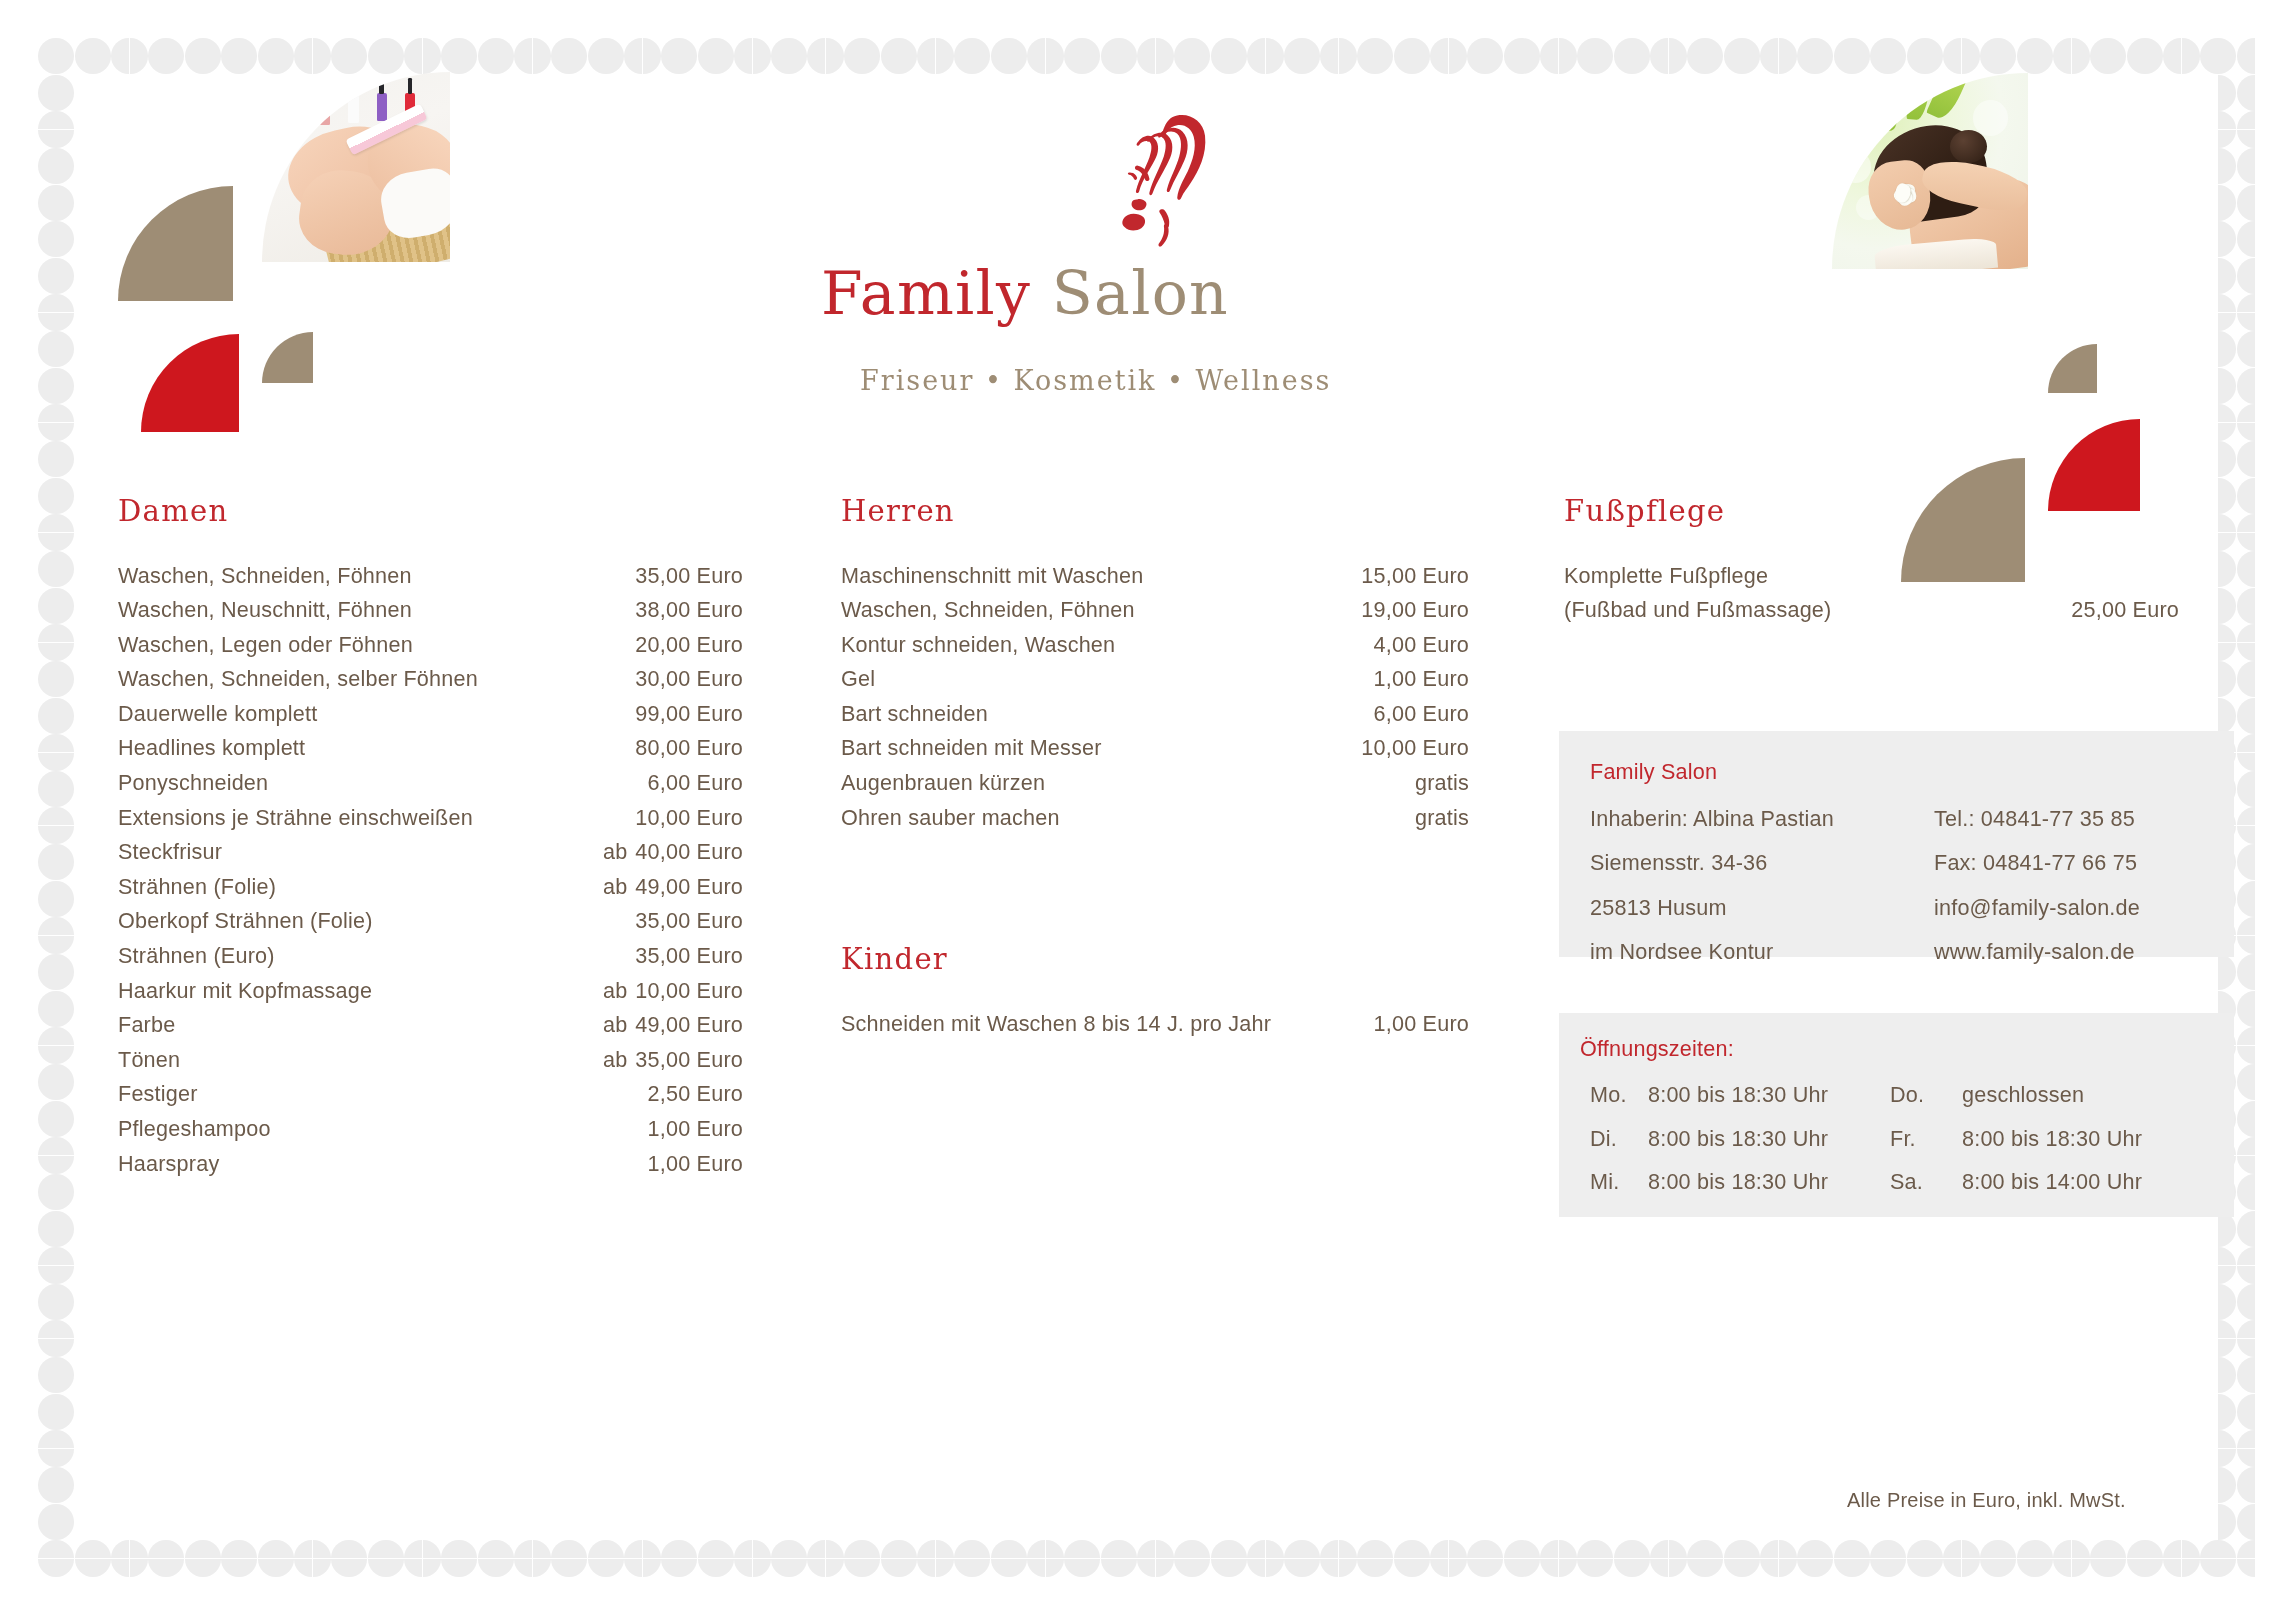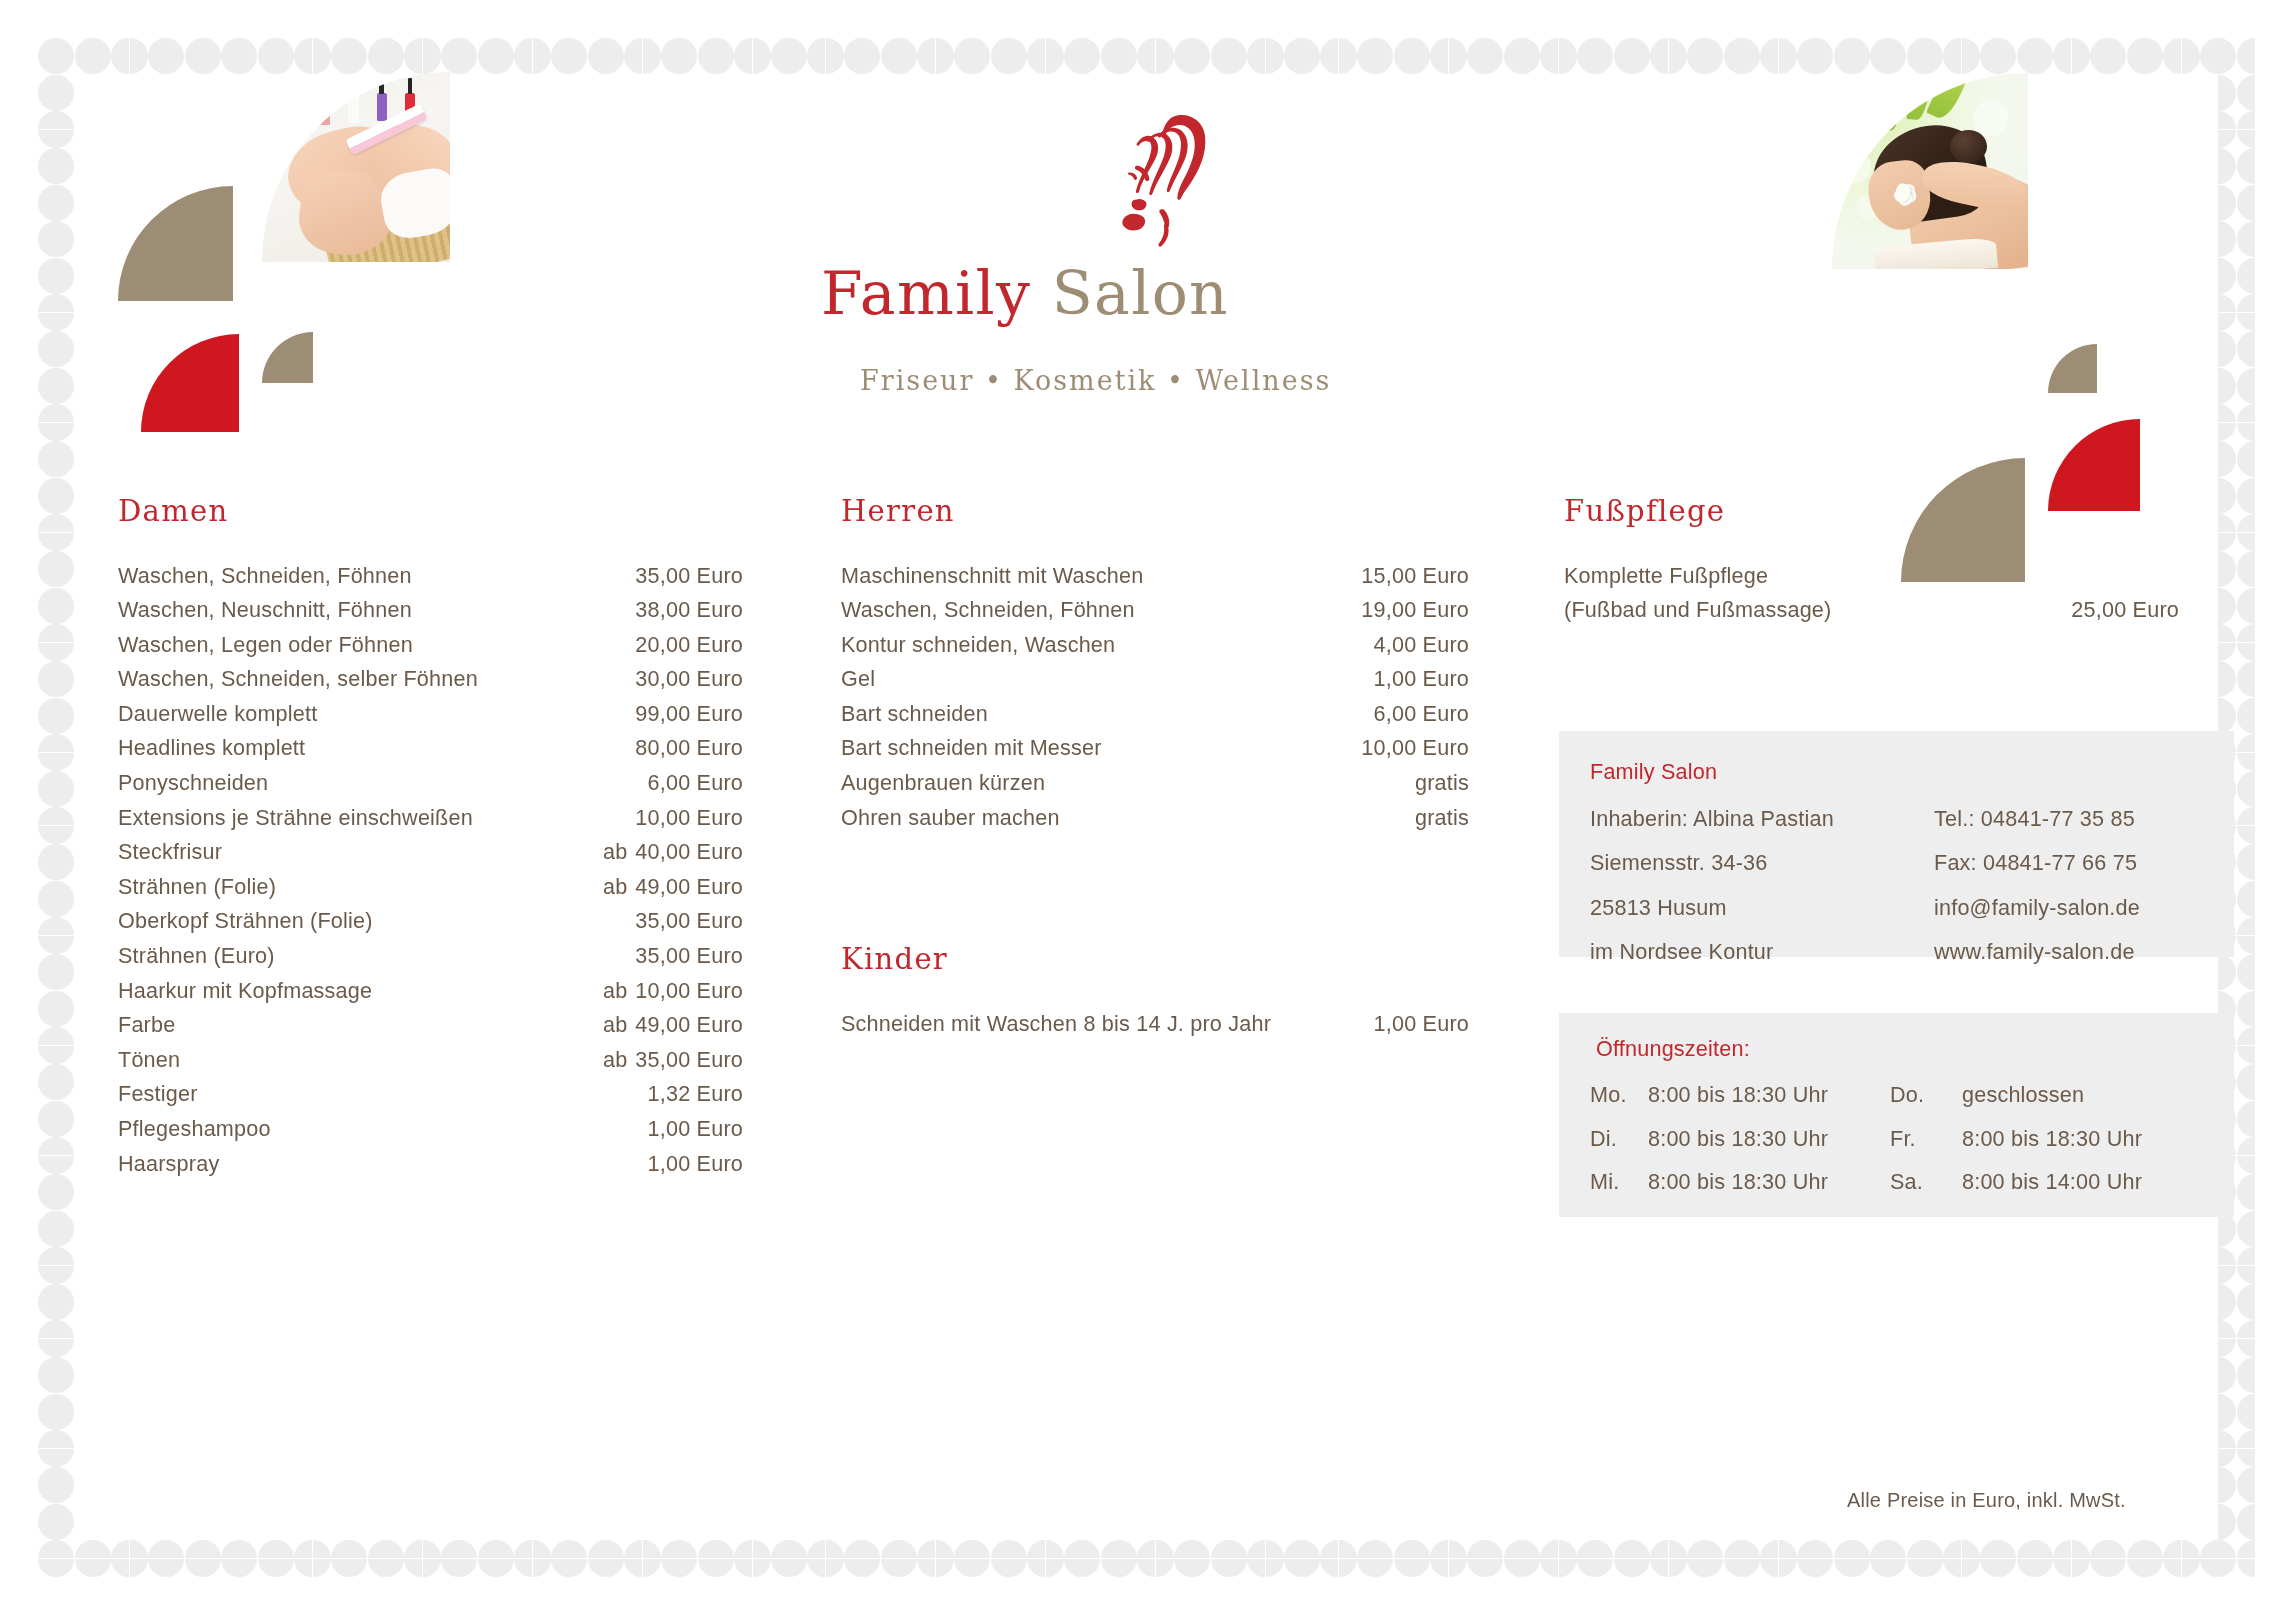--- a/index.html
+++ b/index.html
@@ -1070,21 +1070,21 @@
         <span class="price">49,00 Euro</span>
       </div>
       <div class="row">
         <span class="label">Tönen</span>
         <span class="prefix">ab</span>
         <span class="price">35,00 Euro</span>
       </div>
       <div class="row">
         <span class="label">Festiger</span>
         <span class="prefix"></span>
-        <span class="price">1,32 Euro</span>
+        <span class="price">2,50 Euro</span>
       </div>
       <div class="row">
         <span class="label">Pflegeshampoo</span>
         <span class="prefix"></span>
         <span class="price">1,00 Euro</span>
       </div>
       <div class="row">
         <span class="label">Haarspray</span>
         <span class="prefix"></span>
         <span class="price">1,00 Euro</span>
@@ -1174,21 +1174,21 @@
       <div class="ib-line">Siemensstr. 34-36</div>
       <div class="ib-line">Fax: 04841-77 66 75</div>
       <div class="ib-line">25813 Husum</div>
       <div class="ib-line">info@family-salon.de</div>
       <div class="ib-line">im Nordsee Kontur</div>
       <div class="ib-line">www.family-salon.de</div>
     </div>
 </div>
 
 <div class="infobox" style="left:1559px;top:1013px;width:675px;height:204px;">
-  <div class="ib-title" style="position:absolute;left:37px;top:23px;">Öffnungszeiten:</div>
+  <div class="ib-title" style="position:absolute;left:21px;top:23px;">Öffnungszeiten:</div>
   <div class="grid2" id="hours-grid" style="position:absolute;left:31px;top:69px;width:622px;
               grid-template-columns:58px 242px 72px 1fr;row-gap:17.7px;">
       <div class="ib-line">Mo.</div>
       <div class="ib-line">8:00 bis 18:30 Uhr</div>
       <div class="ib-line">Do.</div>
       <div class="ib-line">geschlossen</div>
       <div class="ib-line">Di.</div>
       <div class="ib-line">8:00 bis 18:30 Uhr</div>
       <div class="ib-line">Fr.</div>
       <div class="ib-line">8:00 bis 18:30 Uhr</div>

